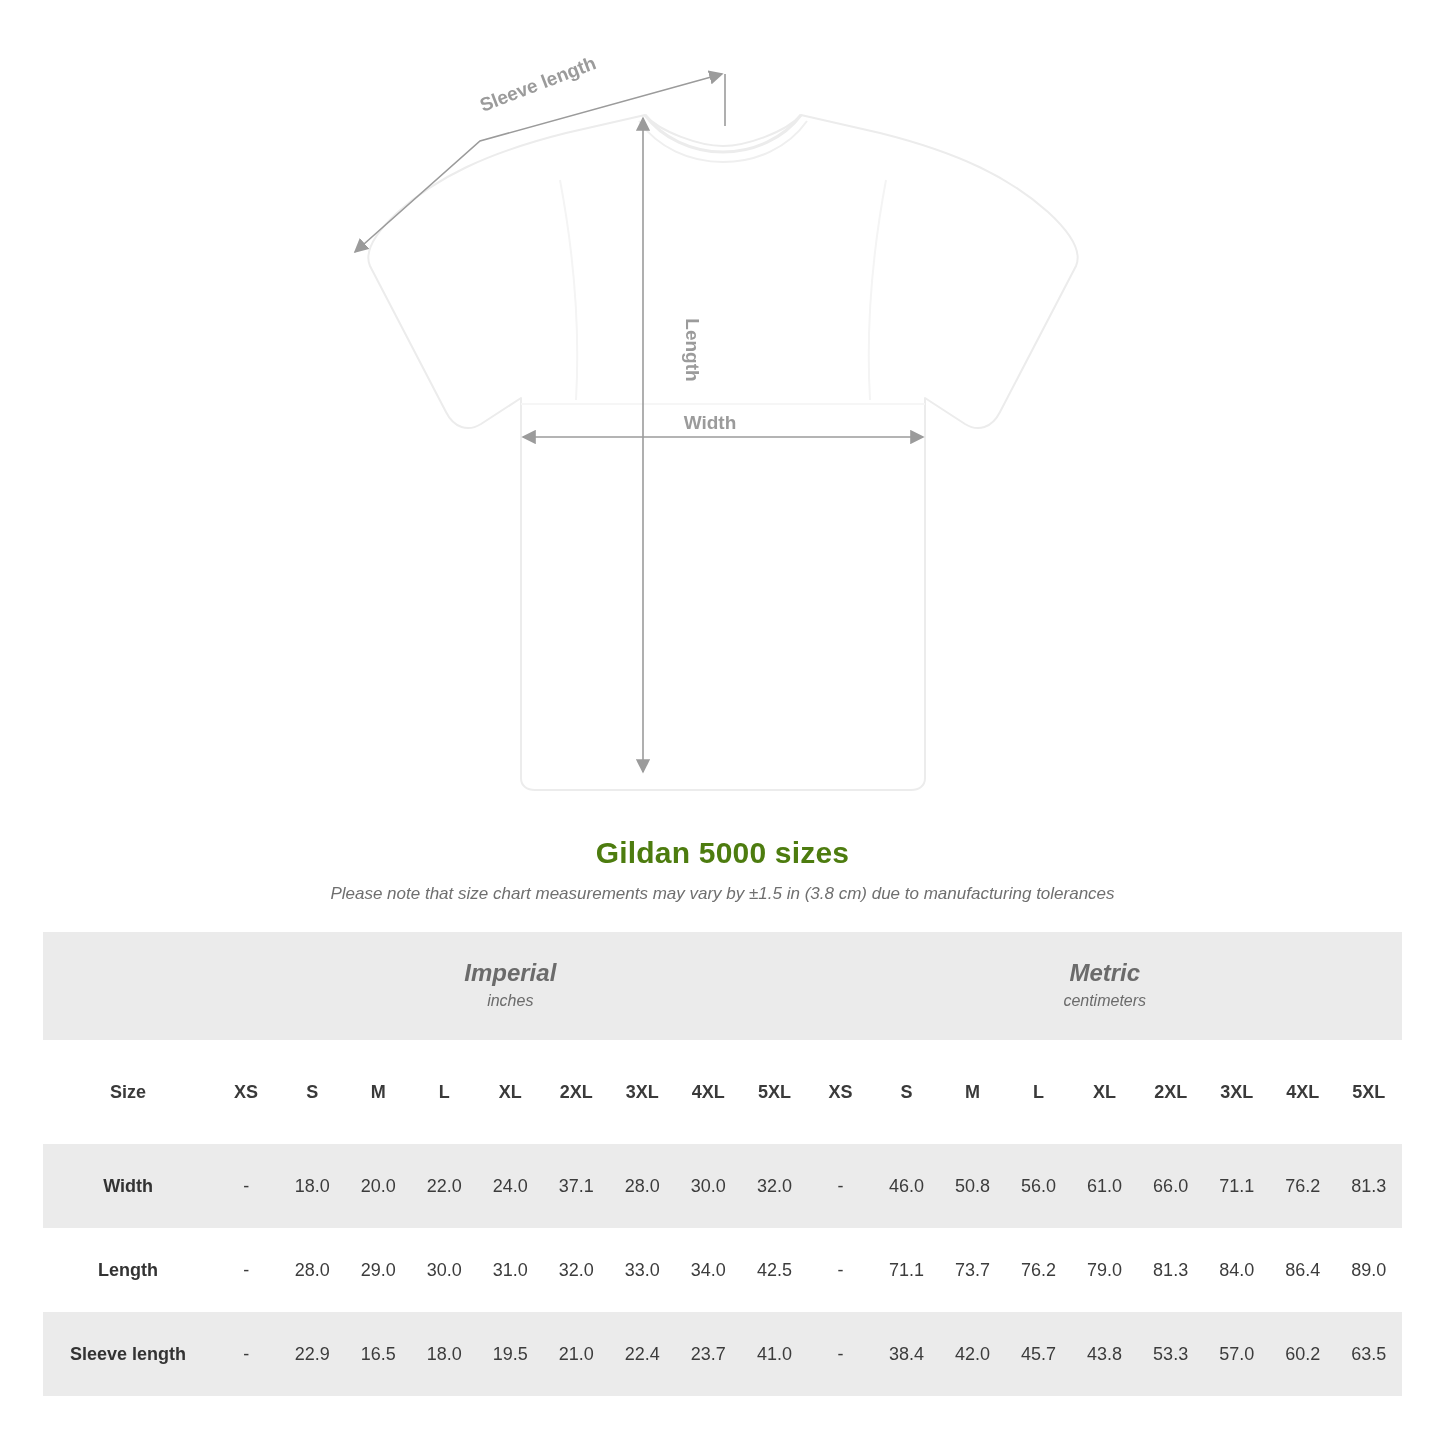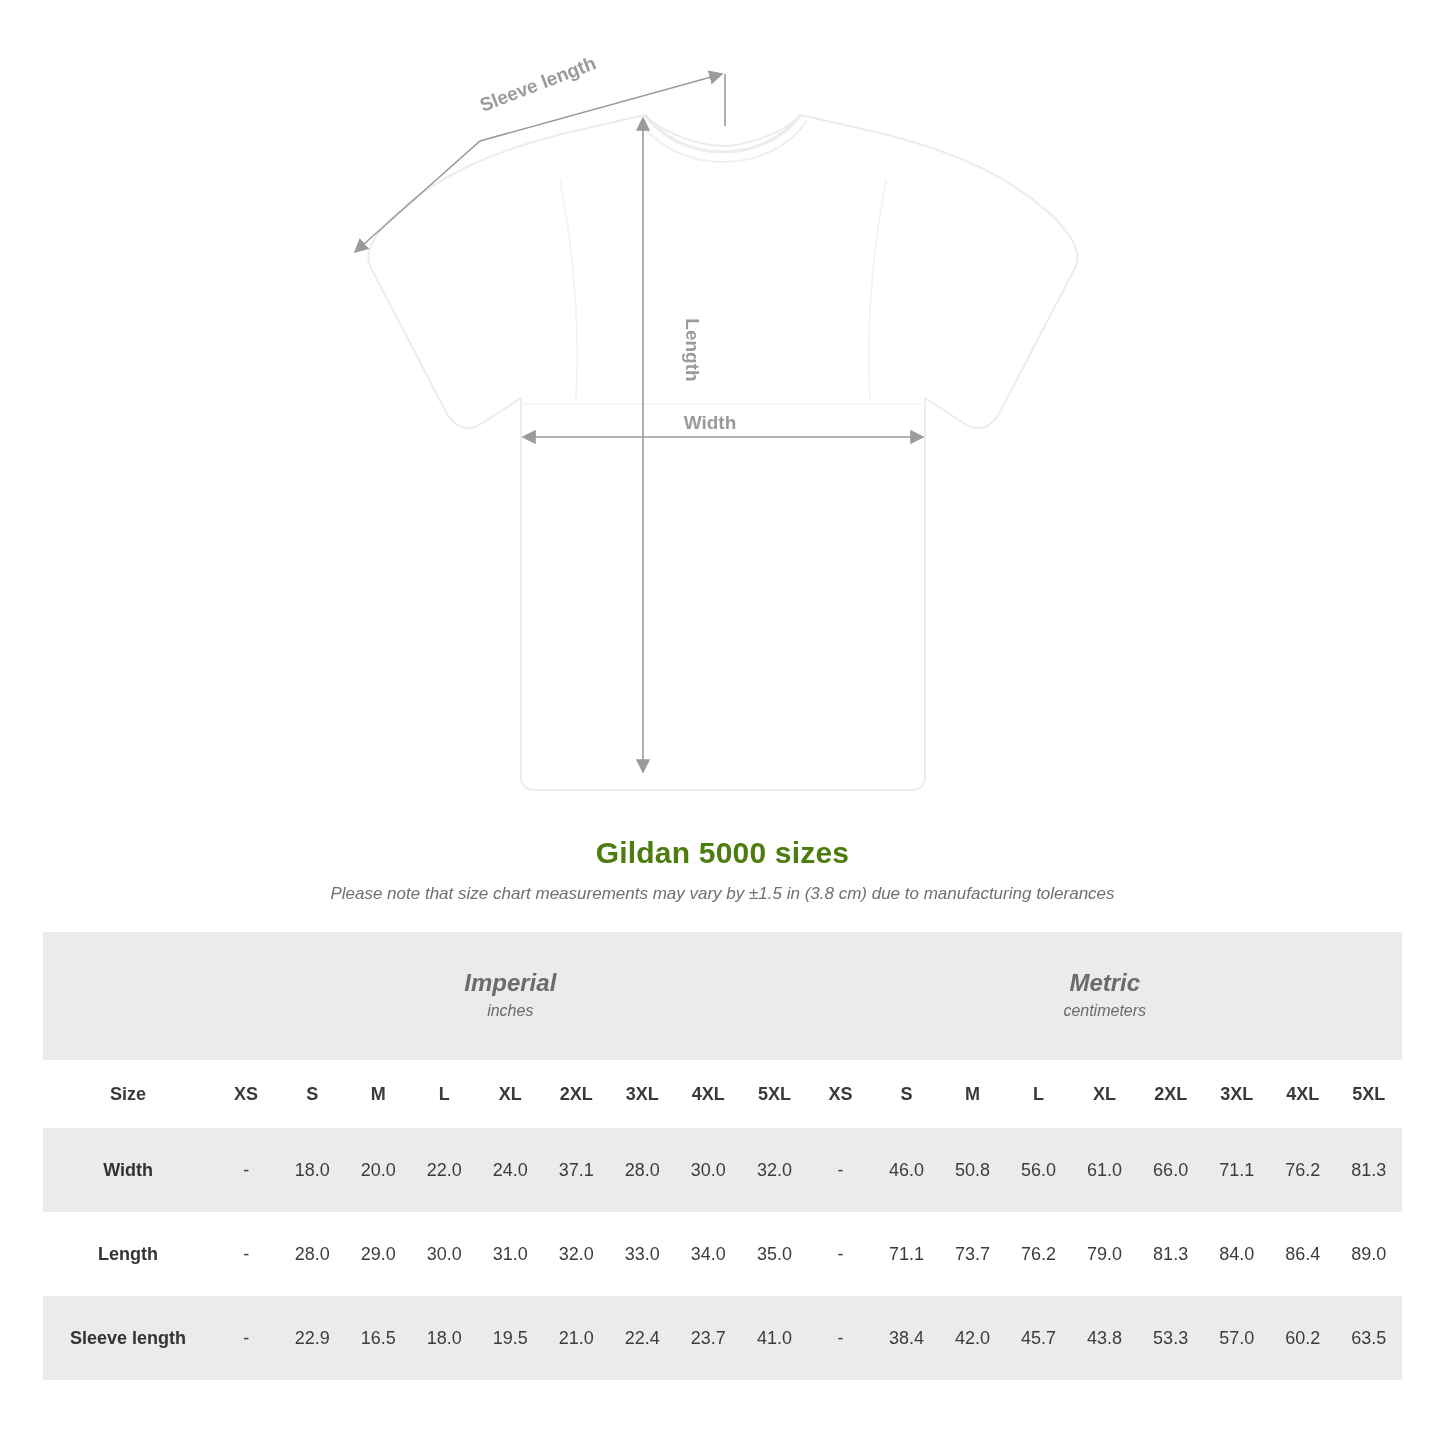--- a/index.html
+++ b/index.html
@@ -61,38 +61,38 @@
   table.size-table td, table.size-table th {
     padding: 0;
     text-align: center;
     vertical-align: middle;
     font-size: 17px;
     color: #3c3c3c;
     font-weight: normal;
   }
   .unit-head {
     background: #ebebeb;
-    height: 128px;
+    height: 108px;
   }
   .unit-head .unit-name {
     font-size: 24px;
     font-style: italic;
     font-weight: bold;
     color: #6b6b6b;
     line-height: 1.25;
   }
   .unit-head .unit-sub {
     font-size: 16px;
     font-style: italic;
     color: #6b6b6b;
     line-height: 1.6;
     text-align: center;
   }
   tr.row-head td {
-    height: 68px;
+    height: 104px;
     background: #ffffff;
     font-weight: bold;
     font-size: 18px;
     color: #3a3a3a;
   }
   tr.row-head td.size-label {
     font-size: 18px;
   }
   tr.data-row td {
     height: 84px;
@@ -265,21 +265,21 @@
         <tr class="data-row plain">
           <td class="row-label">Length</td>
           <td>-</td>
           <td>28.0</td>
           <td>29.0</td>
           <td>30.0</td>
           <td>31.0</td>
           <td>32.0</td>
           <td>33.0</td>
           <td>34.0</td>
-          <td>35.0</td>
+          <td>42.5</td>
           <td>-</td>
           <td>71.1</td>
           <td>73.7</td>
           <td>76.2</td>
           <td>79.0</td>
           <td>81.3</td>
           <td>84.0</td>
           <td>86.4</td>
           <td>89.0</td>
         </tr>

